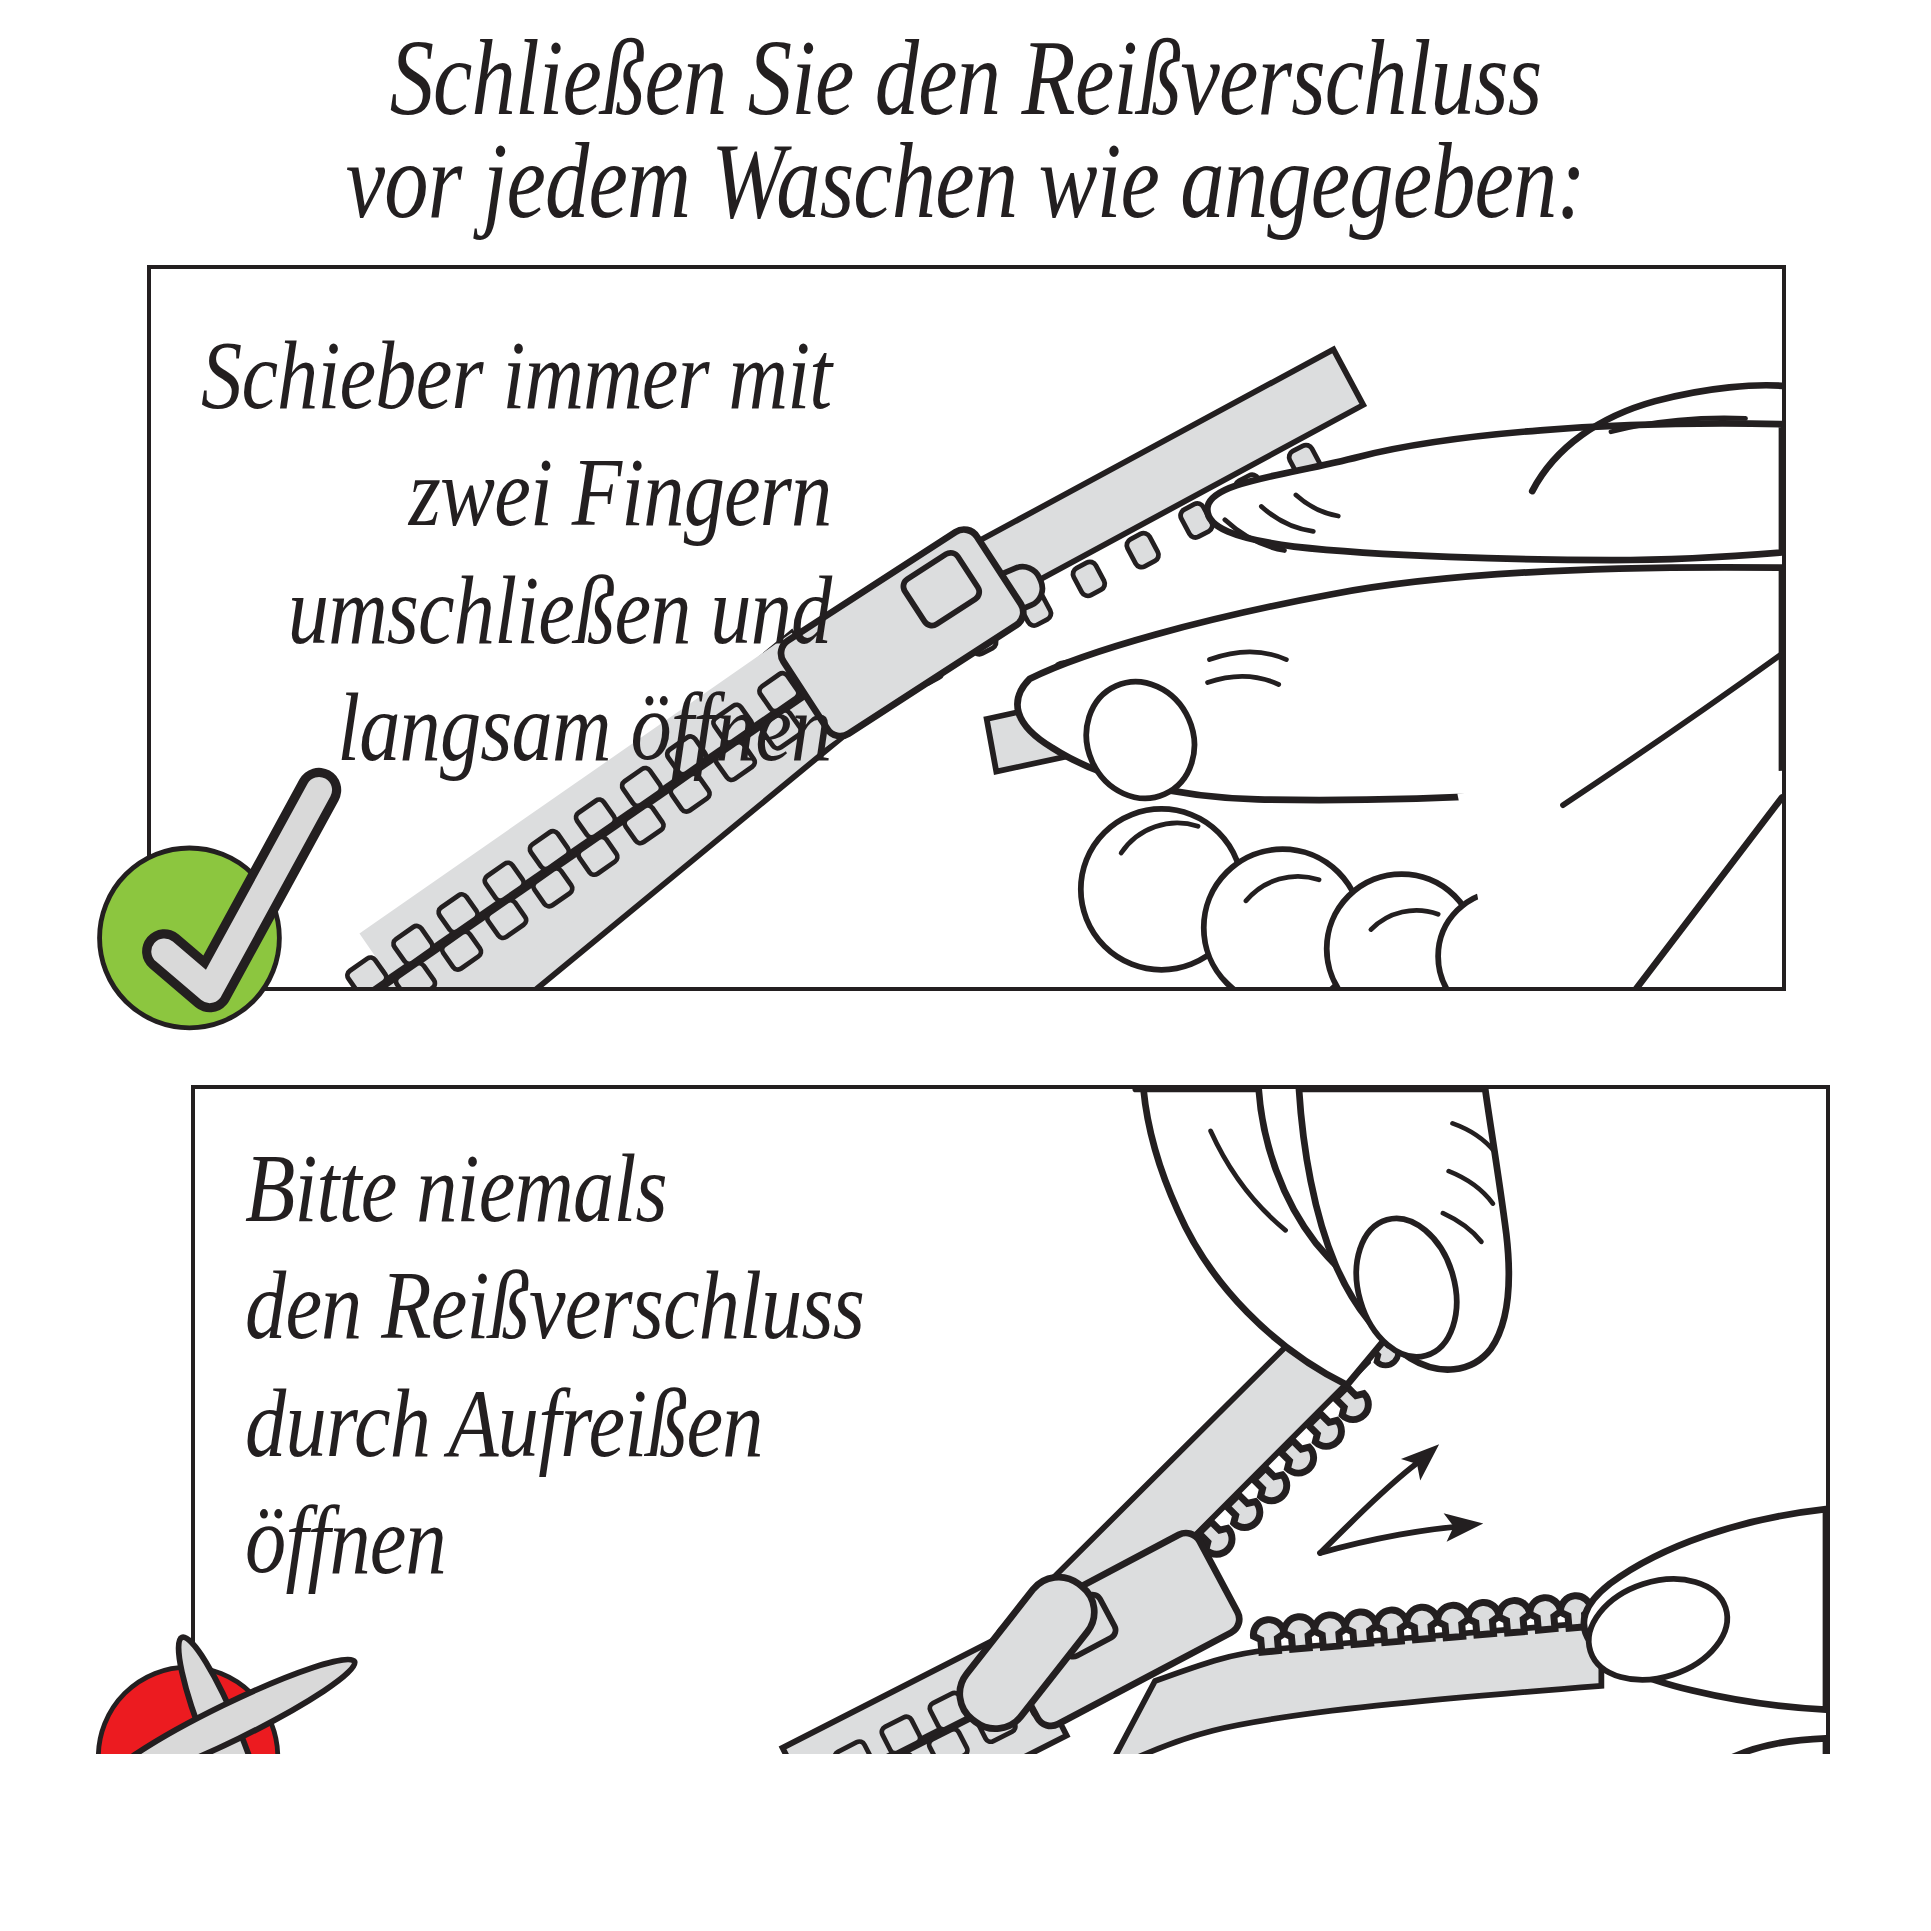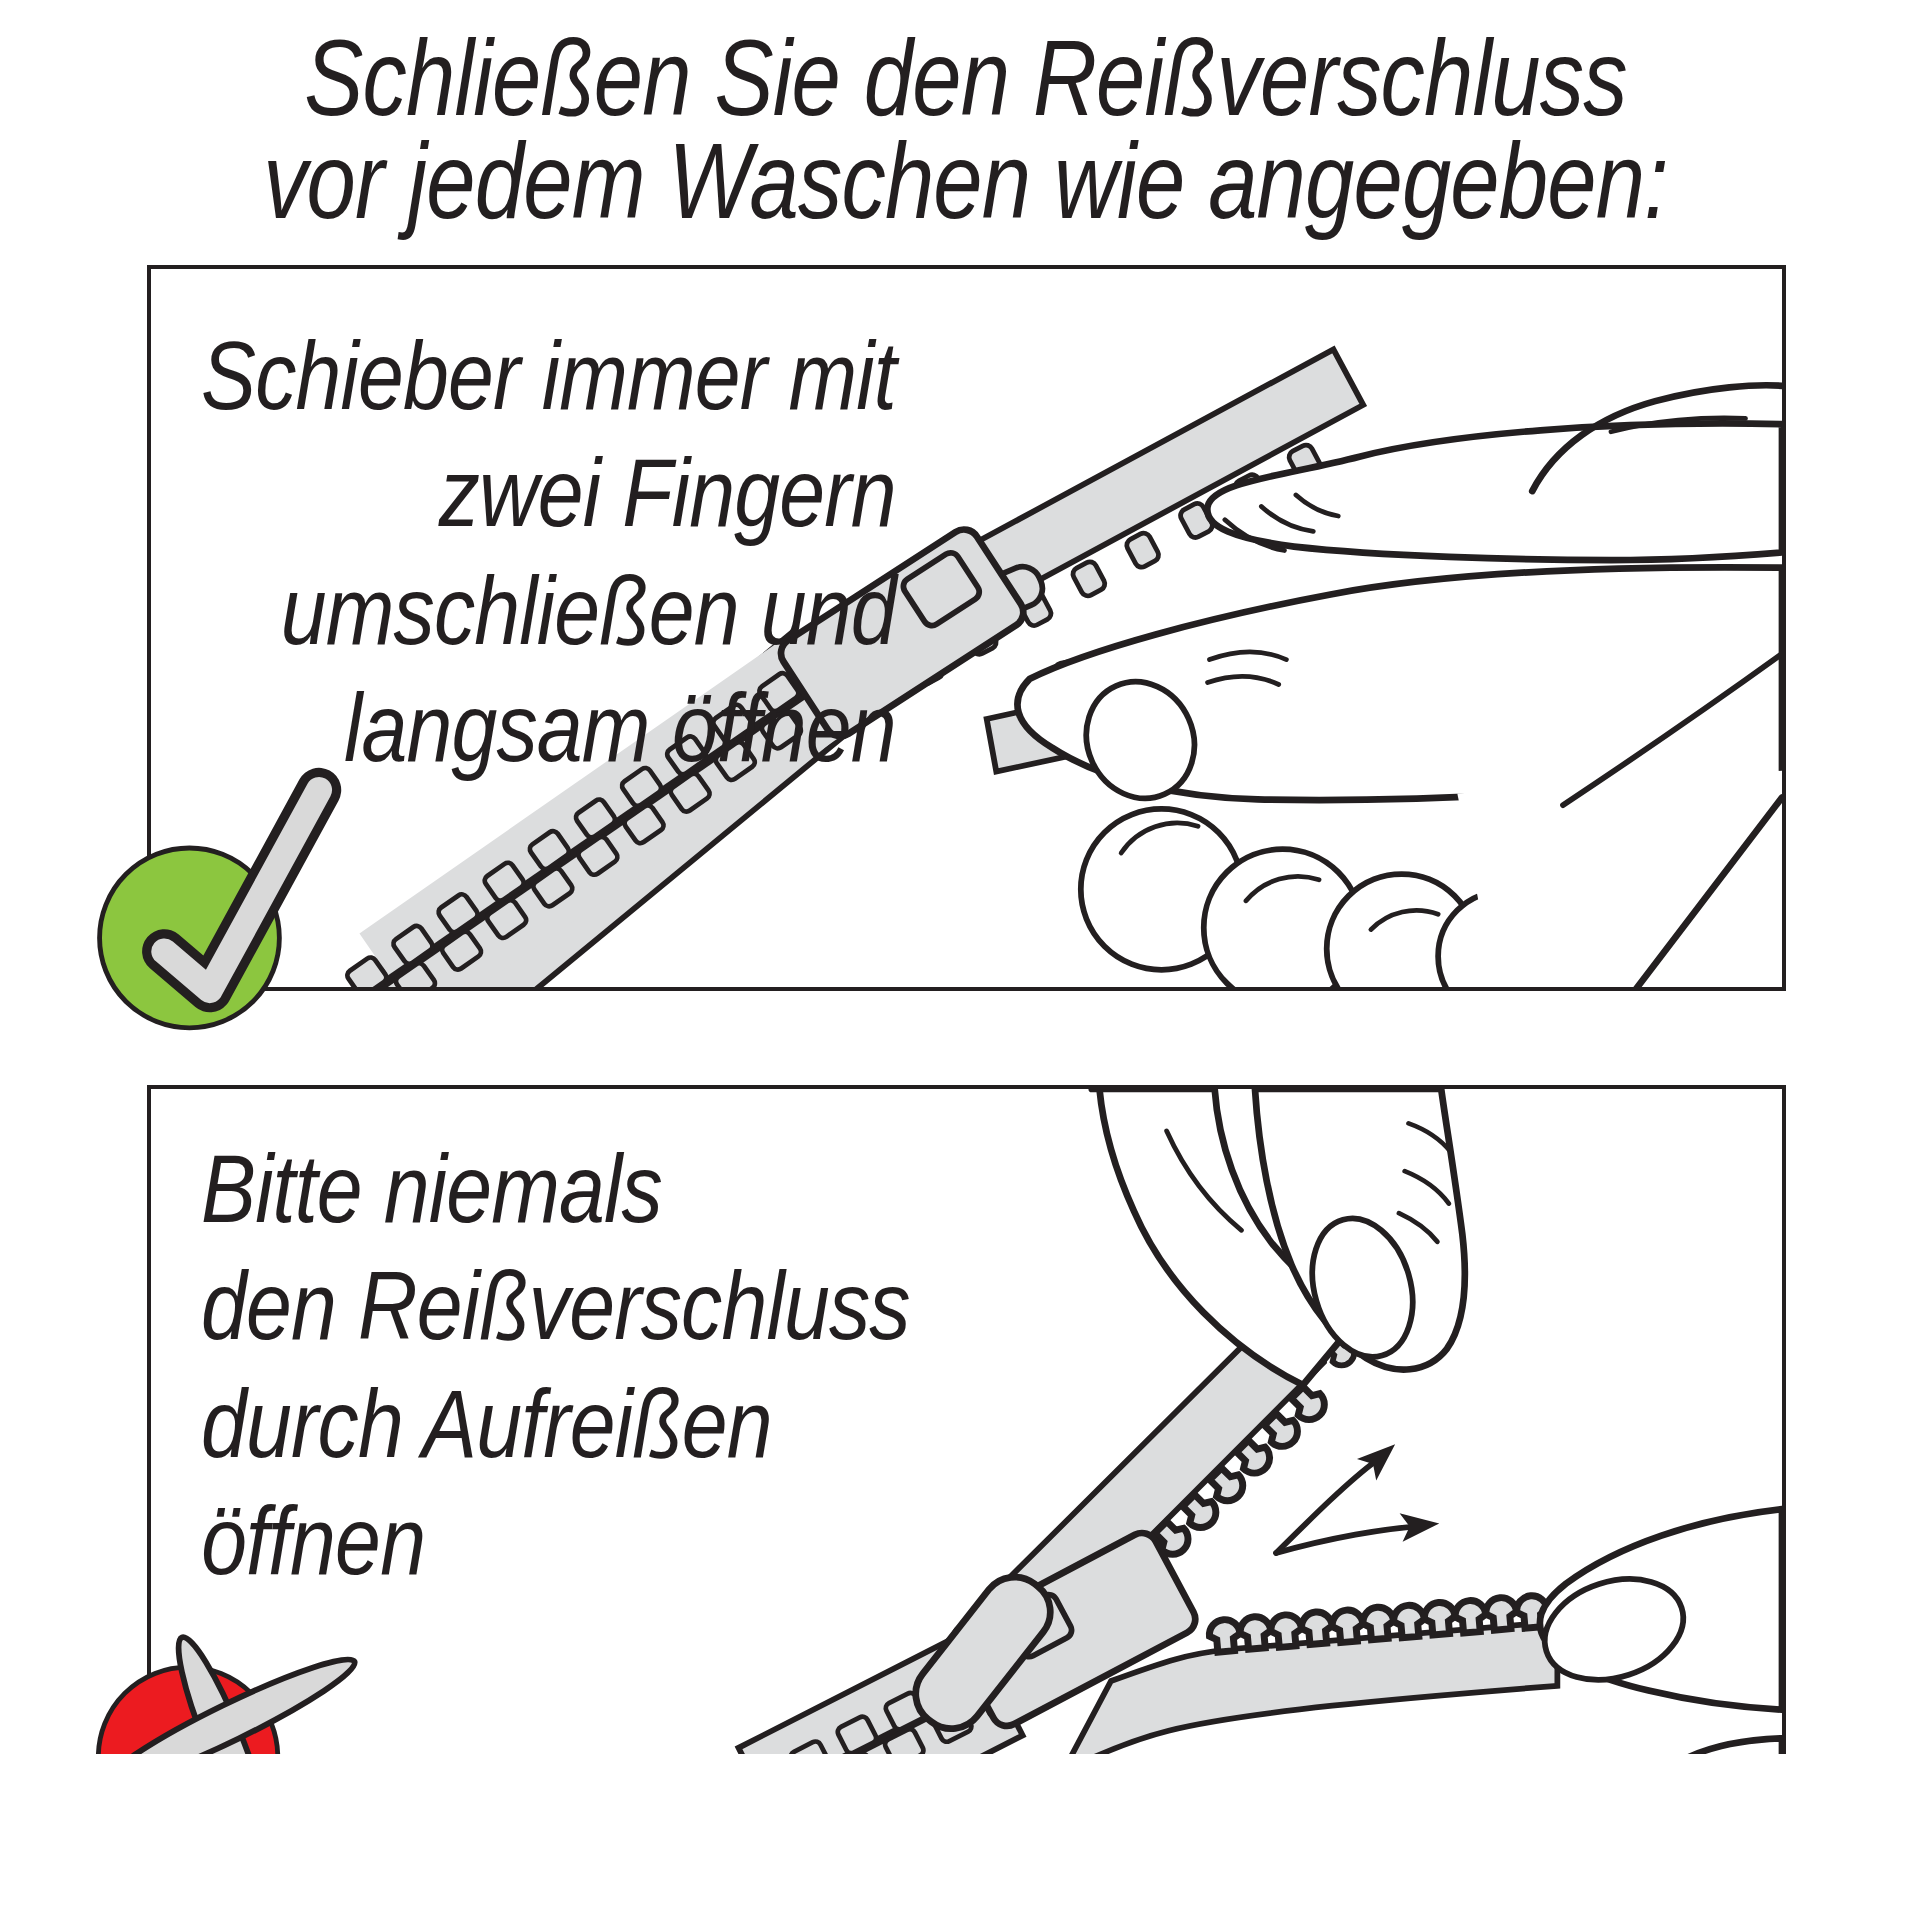--- a/index.html
+++ b/index.html
@@ -1,33 +1,33 @@
 <!DOCTYPE html>
 <html><head>
 <meta charset="utf-8">
 <style>
   * { margin:0; padding:0; box-sizing:border-box; }
   html,body { background:#ffffff; }
   .page {
     position:relative; width:1931px; height:1754px; background:#ffffff;
-    font-family:Liberation Sans, sans-serif; color:#231f20; overflow:hidden;
+    font-family:Liberation Serif, serif; color:#231f20; overflow:hidden;
   }
   .title {
     position:absolute; left:0; top:27px; width:1931px;
     text-align:center; font-style:italic; font-weight:400;
     font-size:108px; line-height:0.95; letter-spacing:-1px;
     transform:scaleX(0.82); transform-origin:50% 0;
     white-space:nowrap;
   }
   .panel {
     position:absolute; left:147px; width:1639px; height:726px;
     border:4.8px solid #231f20; background:#ffffff; overflow:hidden;
   }
   .panel.p1 { top:265px;text-align:right; }
-  .panel.p2 { top:1085px; height:727px; }
+  .panel.p2 { top:1085px; height:727px;margin-left:44px; }
   .panel svg.art { position:absolute; left:0; top:0; width:100%; height:100%; }
   .caption {
     position:absolute; left:50px; z-index:2;
     font-style:italic; font-weight:400; font-size:97px; line-height:1.21;
     letter-spacing:-1px; transform:scaleX(0.85); transform-origin:0 0;
     white-space:nowrap;
   }
   .p1 .caption { top:48px; }
   .p2 .caption { top:41px; }
   .badge { position:absolute; z-index:5; }

